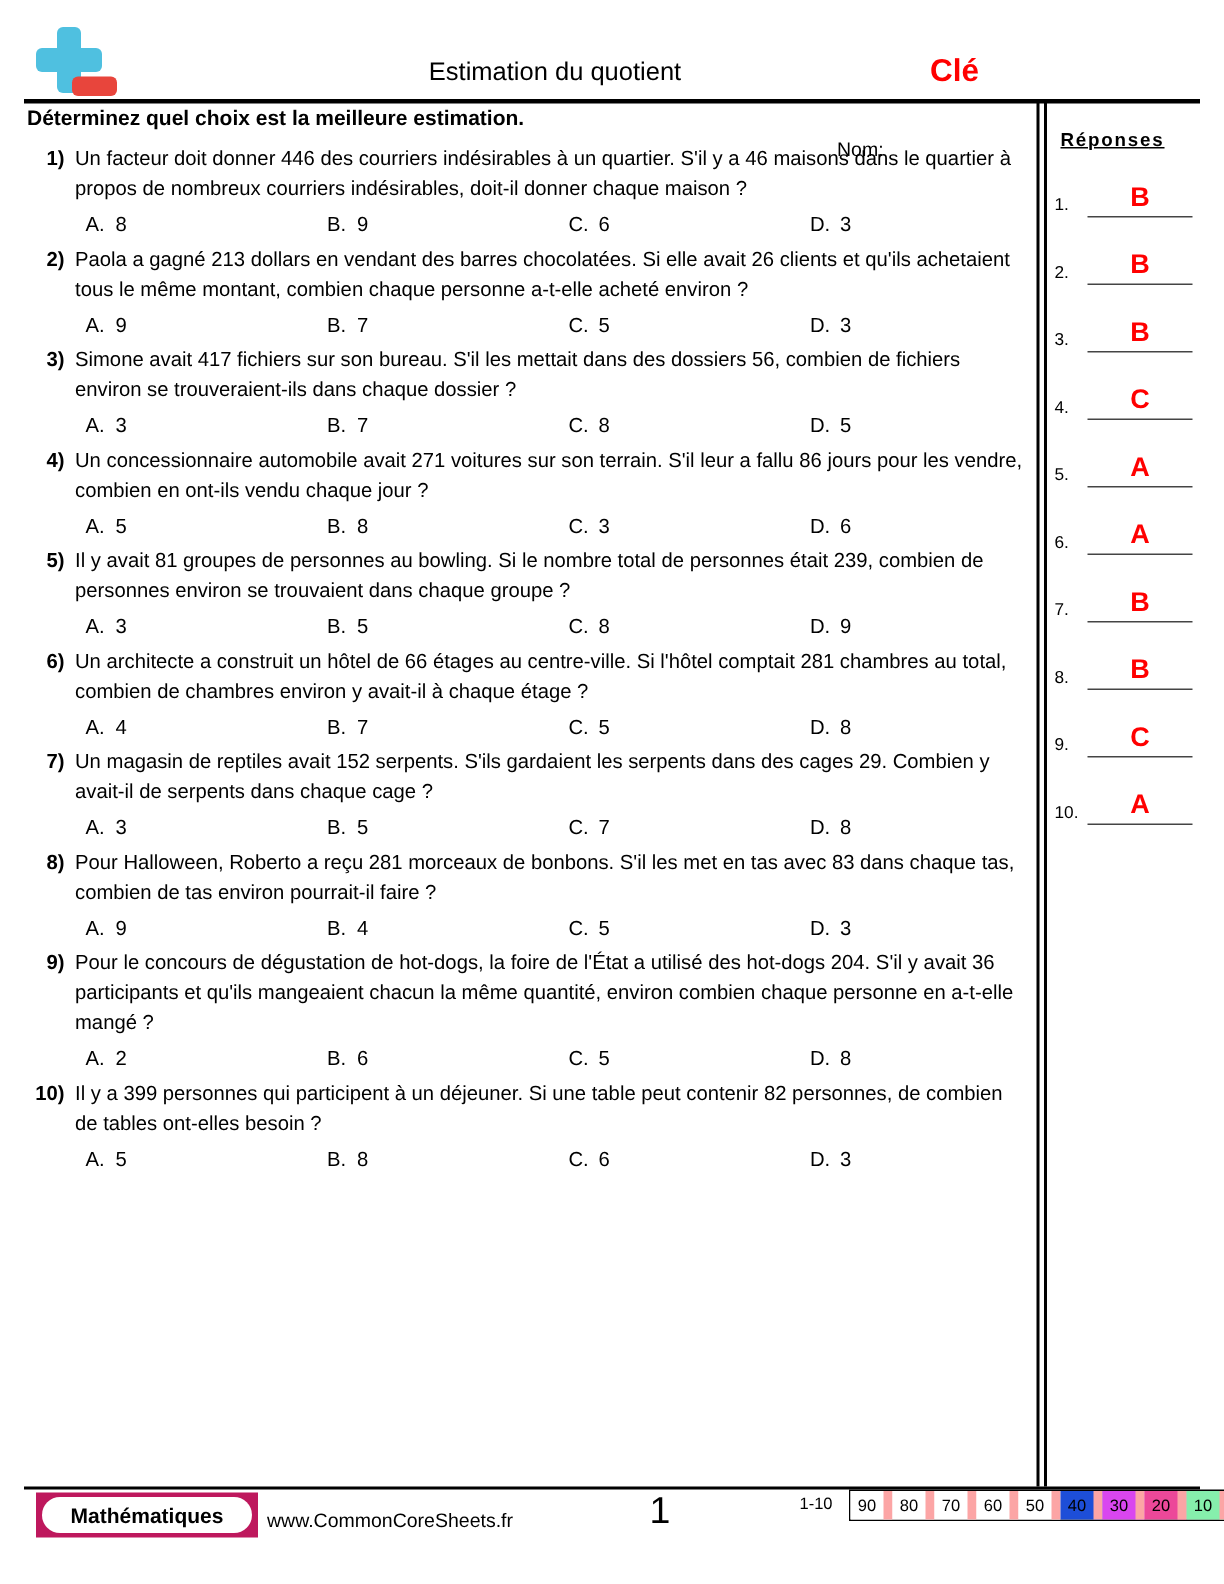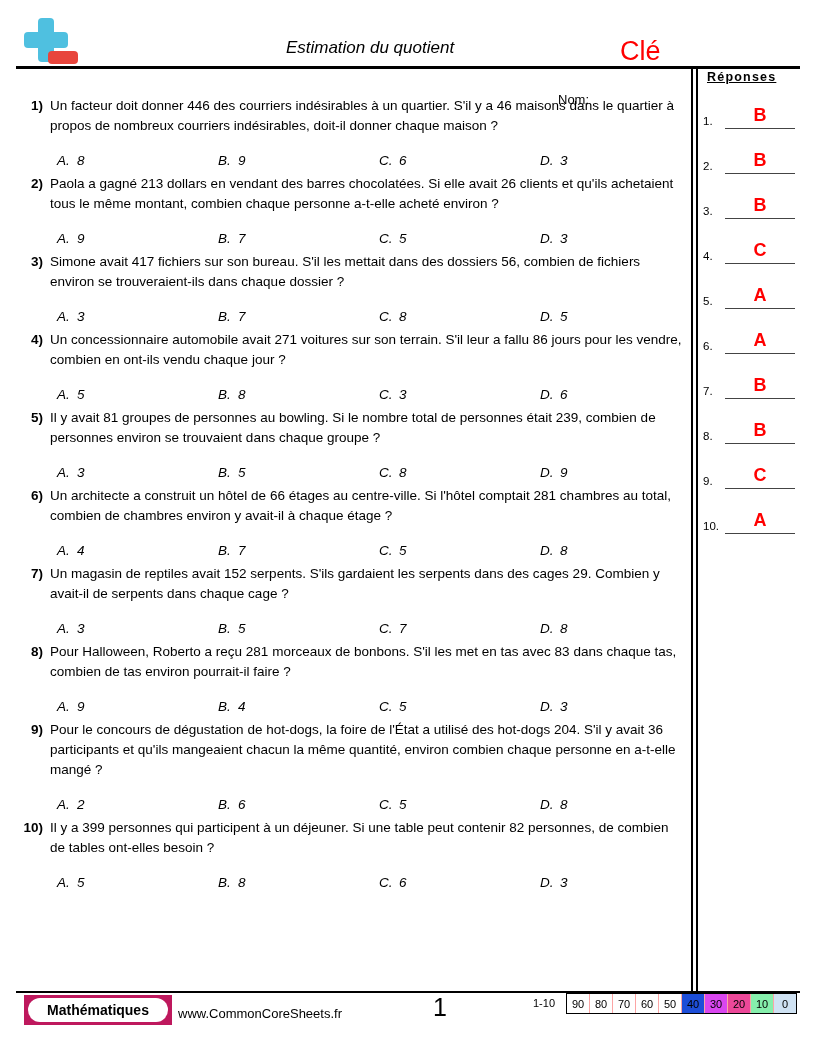--- a/index.html
+++ b/index.html
@@ -63,35 +63,34 @@
   }
   .title {
     position: absolute;
     left: 220px;
     top: 38px;
     width: 300px;
     text-align: center;
     font-size: 17px;
     letter-spacing: 0px;
     white-space: nowrap;
-    font-style: italic;
   }
   .nom-label {
     position: absolute;
     left: 558px;
     top: 44px;
     font-size: 13px;
     margin-top: 48px;
   }
   .nom-value {
     position: absolute;
     left: 620px;
     top: 36px;
-    font-size: 27px;
-    font-weight: normal;
+    font-size: 21px;
+    font-weight: bold;
     color: #FF0000;
   }
 
   
   .rule-top {
     position: absolute;
     left: 16px;
     top: 66px;
     width: 784px;
     height: 3px;
@@ -157,24 +156,23 @@
     line-height: 20px;
   }
   .q-text {
     flex: 1 1 auto;
     font-size: 13.5px;
     line-height: 20px;
   }
   .q-choices {
     display: flex;
     margin-left: 39px;
-    margin-top: 15px;
+    margin-top: 4px;
     font-size: 13.5px;
     line-height: 20px;
-    font-style: italic;
   }
   .choice {
     width: 161px;
     flex: 0 0 161px;
     white-space: nowrap;
   }
   .choice .letter {
     display: inline-block;
     width: 20px;
   }
@@ -184,21 +182,21 @@
     position: absolute;
     left: 703px;
     top: 66px;
     width: 100px;
   }
   .answers-title {
     font-size: 12.5px;
     font-weight: bold;
     letter-spacing: 1.2px;
     text-decoration: underline;
-    padding-top: 4px;
+    padding-top: 20px;
     padding-left: 4px;
   }
   .answer-row {
     position: relative;
     height: 45px;
   }
   .answer-num {
     position: absolute;
     left: 0px;
     bottom: 2px;
@@ -278,21 +276,21 @@
   .scale {
     position: absolute;
     left: 566px;
     top: 0px;
     display: flex;
     border: 1px solid #000000;
   }
   .scale-cell {
     width: 22px;
     height: 19px;
-    border-right: 1px solid #fca5a5;
+    border-right: 6px solid #fca5a5;
     font-size: 11px;
     display: flex;
     align-items: center;
     justify-content: center;
     background: #ffffff;
   }
   .scale-cell:last-child {
     border-right: none;
   }
   .scale-cell.hl {
@@ -313,20 +311,21 @@
     <div class="title">Estimation du quotient</div>
     <div class="nom-label">Nom:</div>
     <div class="nom-value">Clé</div>
   </div>
 
   <div class="rule-top"></div>
   <div class="vline-outer"></div>
   <div class="vline-inner"></div>
   <div class="rule-bottom"></div>
 
+  <div class="instruction">Déterminez quel choix est la meilleure estimation.</div>
 
   <div class="questions">
       <div class="question">
         <div class="q-body">
           <div class="q-num">1)</div>
           <div class="q-text">Un facteur doit donner 446 des courriers indésirables à un quartier. S'il y a 46 maisons dans le quartier à propos de nombreux courriers indésirables, doit-il donner chaque maison ?</div>
         </div>
         <div class="q-choices">
           <div class="choice"><span class="letter">A.</span><span>8</span></div>
           <div class="choice"><span class="letter">B.</span><span>9</span></div>

